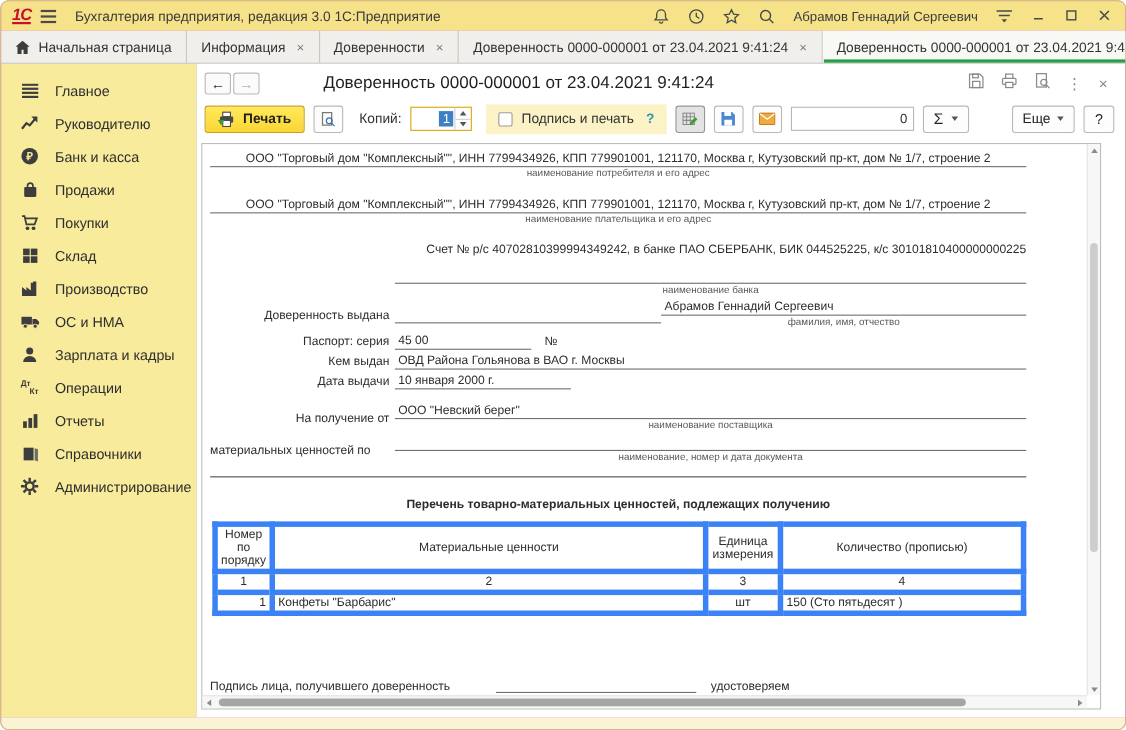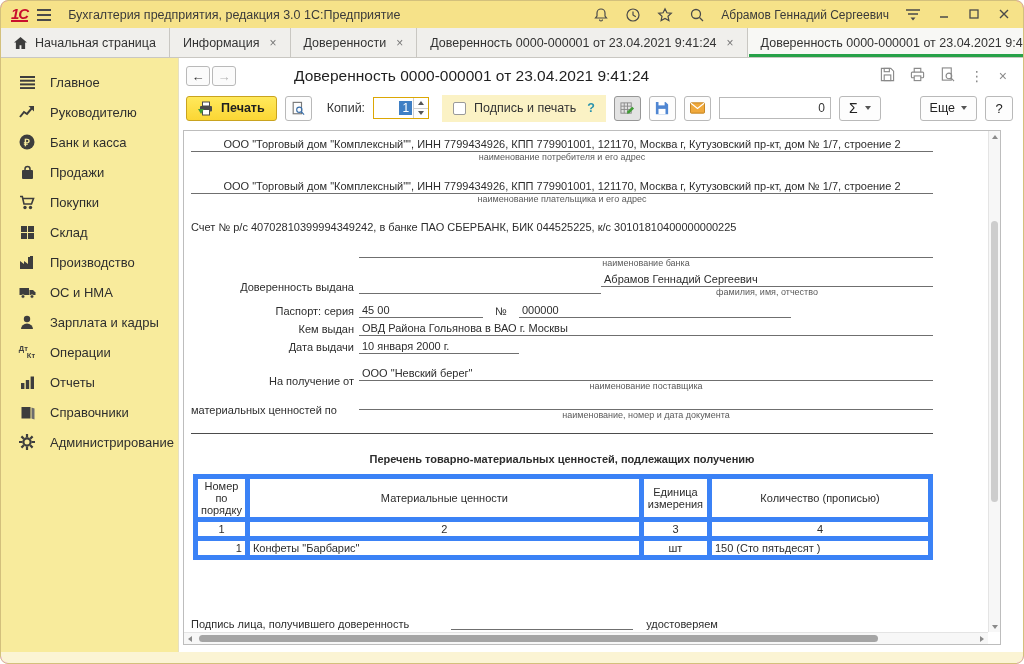--- a/index.html
+++ b/index.html
@@ -67,21 +67,21 @@
   .caret { width:0;height:0;border-left:3.5px solid transparent;border-right:3.5px solid transparent;border-top:4px solid #555; }
   .spacer { flex:1; }
   .more-btn { font-size:12.5px; gap:6px; padding:0 9px; color:#222; }
   .help-btn { width:28px; font-size:13px; color:#222; }
 
   
   .panel { flex:1; margin:4px 22px 7px 4px; border:1px solid #bdbdbd; position:relative; overflow:hidden; background:#fff; }
   .doc { position:absolute; top:7px; left:7px; width:742px; font-size:11px; color:#2d2d2d; }
   .fullline { border-bottom:1px solid #6f6f6f; text-align:center; padding-bottom:1px; white-space:nowrap; }
   .cap { font-size:9px; color:#5a5a5a; text-align:center; height:13px; line-height:11px; }
-  .centerline { text-align:left; white-space:nowrap; }
+  .centerline { text-align:right; white-space:nowrap; }
   .frow { display:flex; align-items:center; white-space:nowrap; }
   .flabel { width:168px; text-align:right; padding-right:5px; flex-shrink:0; }
   .flabel.left { text-align:left; }
   .fcol {}
   .grow { flex:1; }
   .field { border-bottom:1px solid #6f6f6f; padding:0 3px 1px 3px; min-height:14px; }
   .mid-lbl { width:36px; text-align:center; flex-shrink:0; }
   .doc-hr { border-top:1px solid #4c4c4c; margin-top:10px; }
   .list-title { font-weight:bold; text-align:center; margin-top:19px; }
   .tmc-table { border-collapse:collapse; margin-top:9px; margin-left:2px; }
@@ -458,21 +458,20 @@
             <div class="fcol grow">
               <div class="field">Абрамов Геннадий Сергеевич</div>
               <div class="cap">фамилия, имя, отчество</div>
             </div>
           </div>
 
           <div class="frow" style="margin-top:4px">
             <div class="flabel">Паспорт: серия</div>
             <div class="field" style="width:124px">45 00</div>
             <div class="mid-lbl">№</div>
-            <div class="field" style="width:272px">000000</div>
           </div>
 
           <div class="frow" style="margin-top:4px">
             <div class="flabel">Кем выдан</div>
             <div class="field grow">ОВД Района Гольянова в ВАО г. Москвы</div>
           </div>
 
           <div class="frow" style="margin-top:4px">
             <div class="flabel">Дата выдачи</div>
             <div class="field" style="width:160px">10 января 2000 г.</div>

